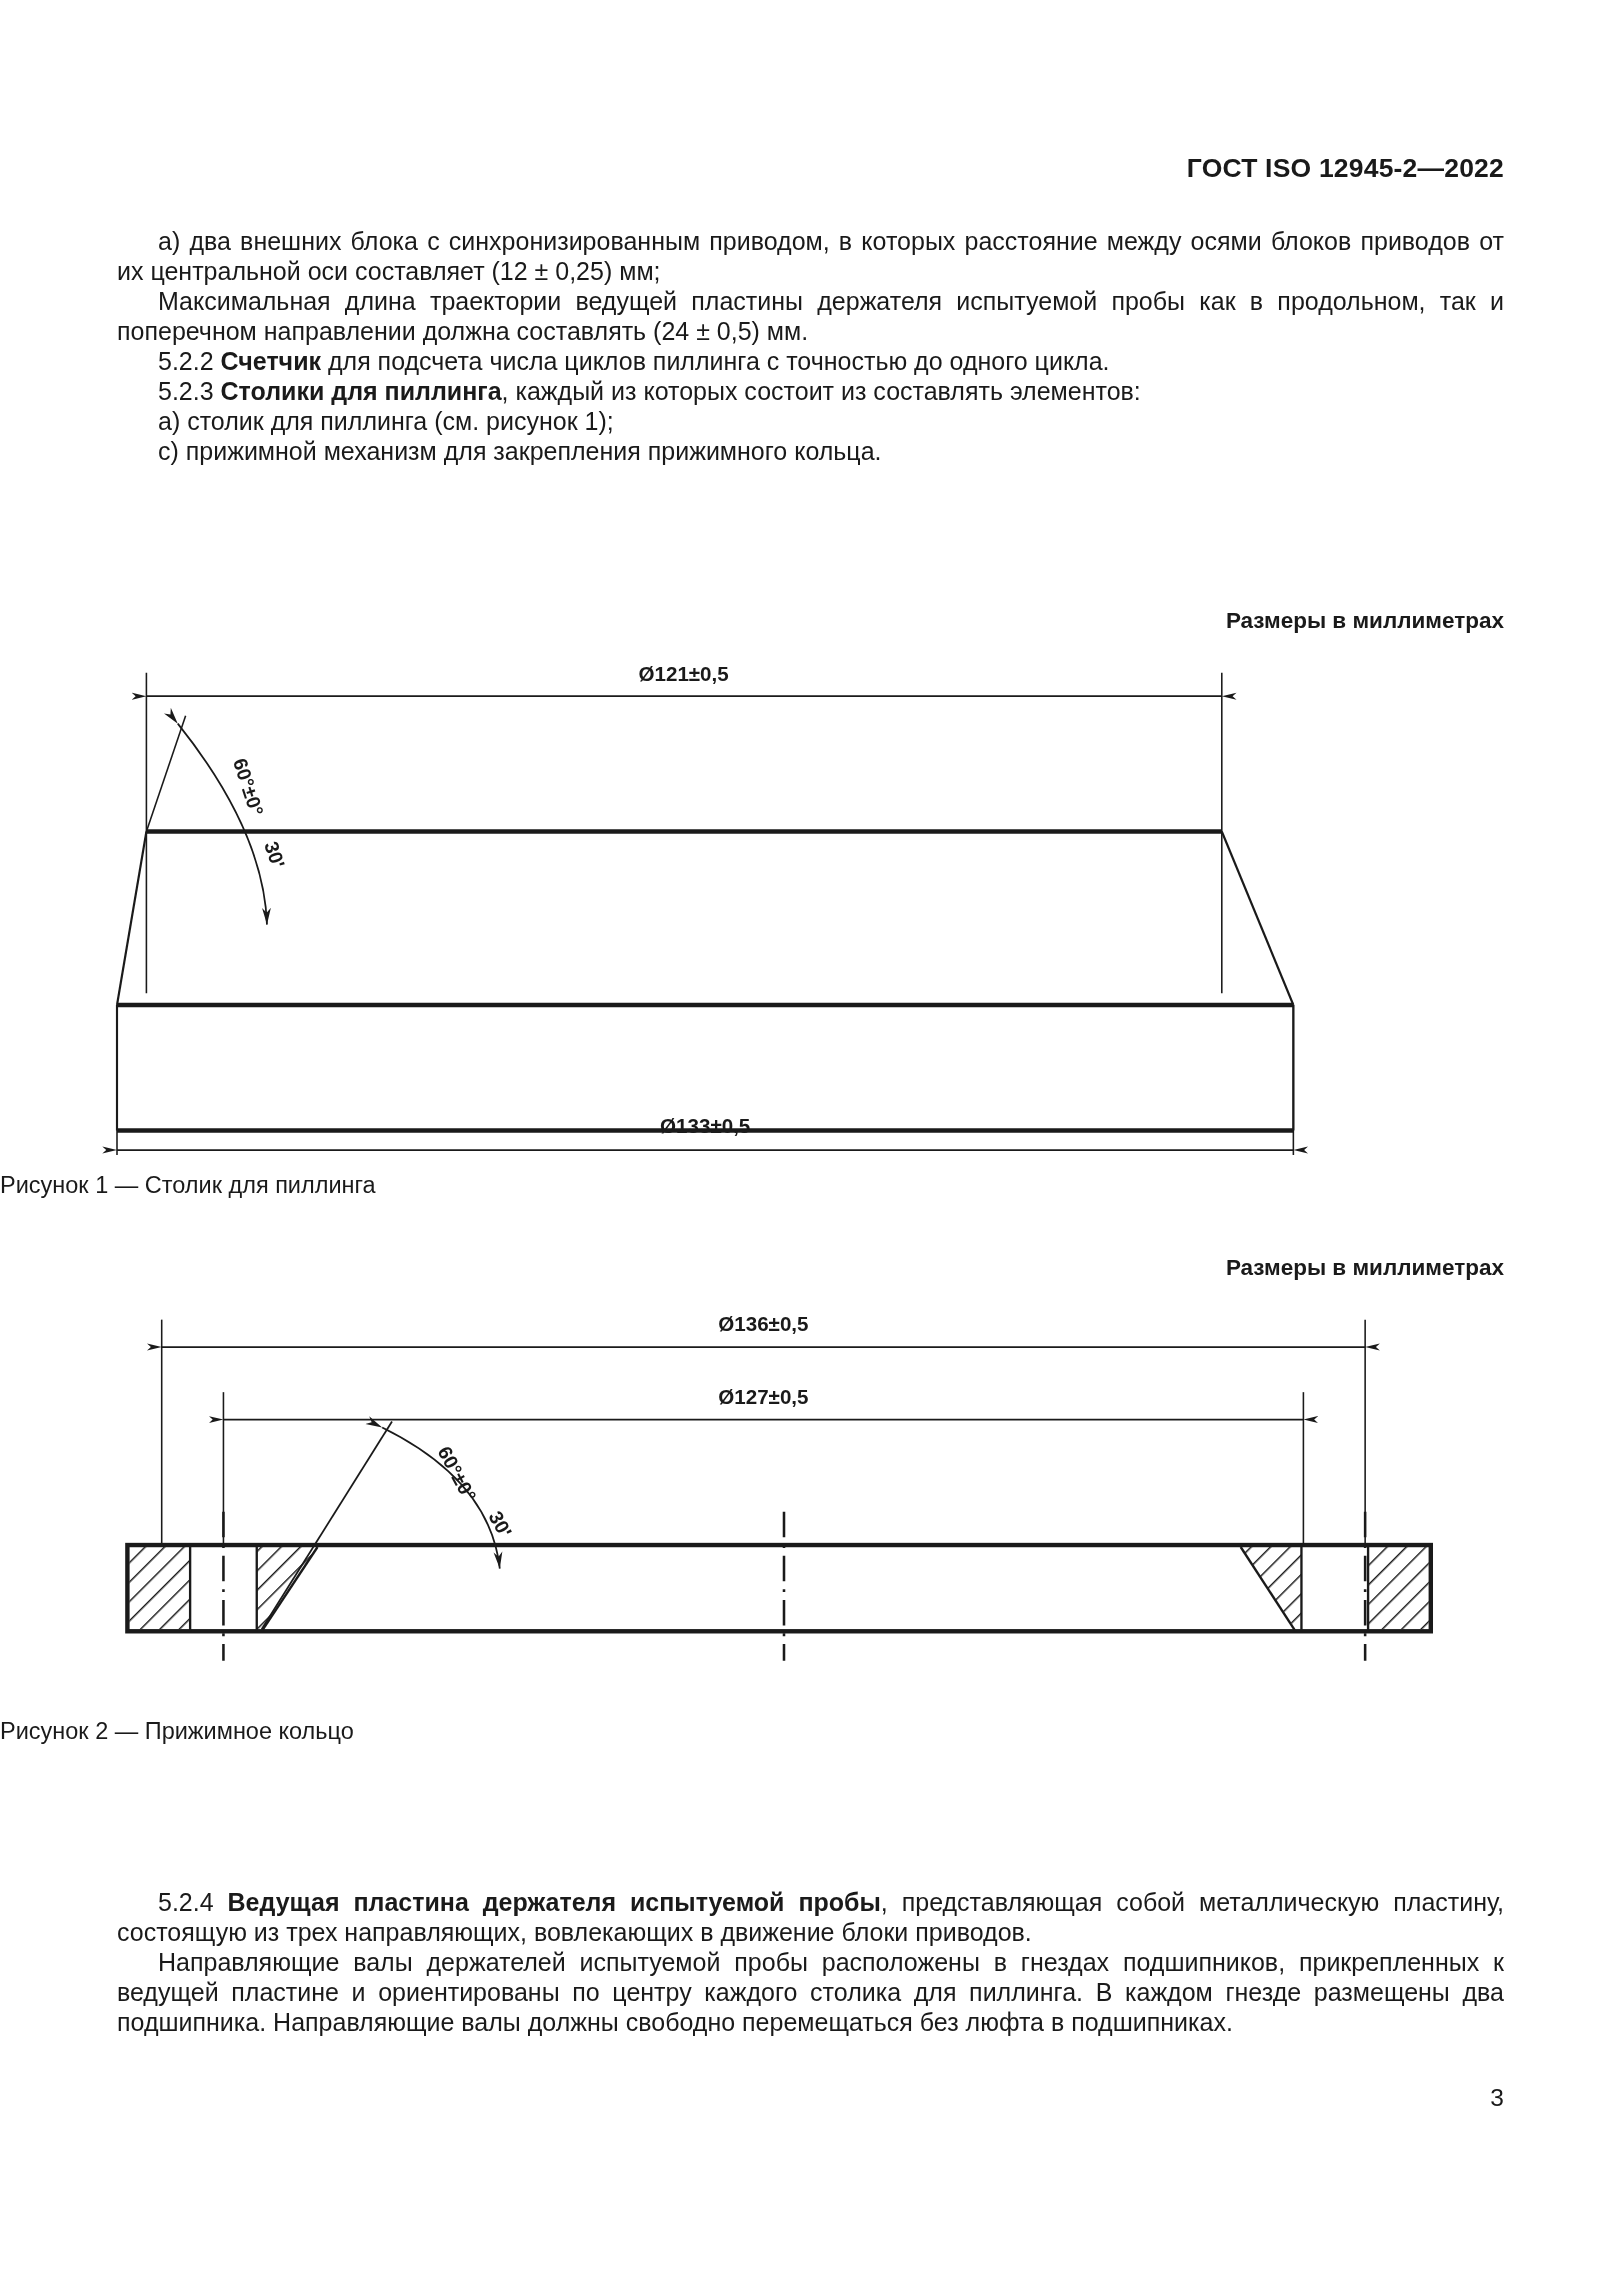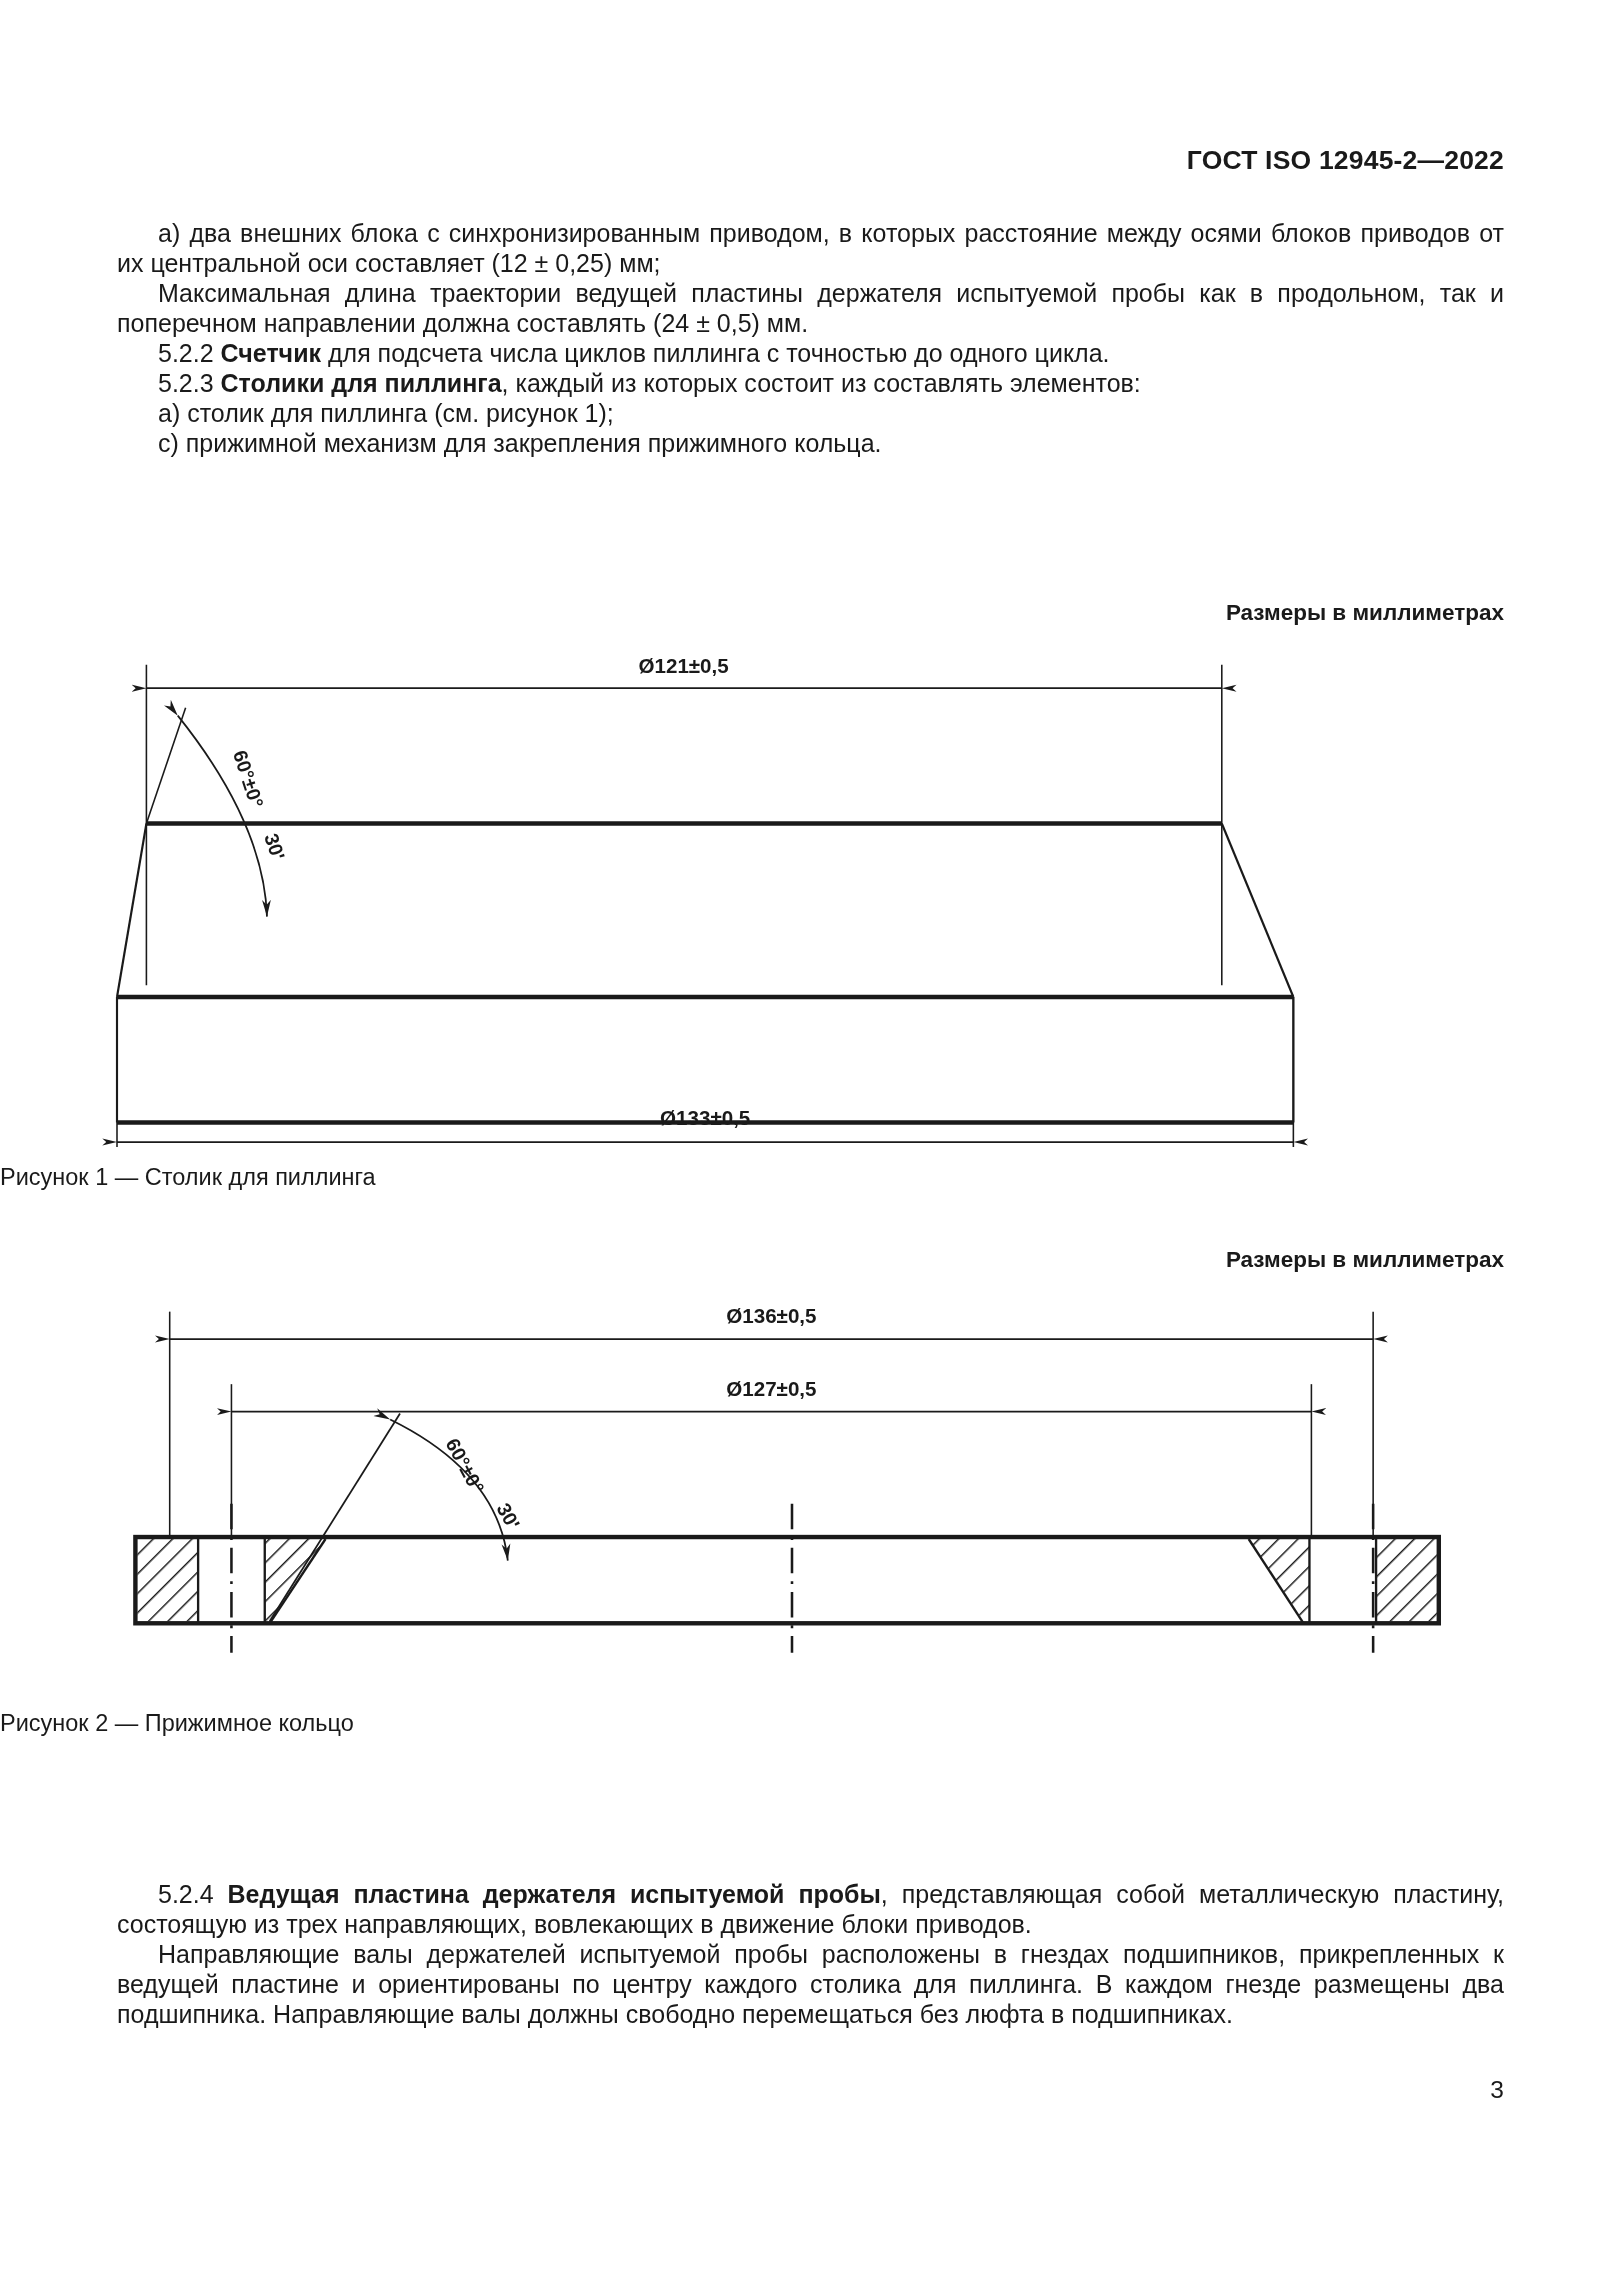--- a/index.html
+++ b/index.html
@@ -8,21 +8,21 @@
     background: #ffffff;
   }
   body {
     font-family: "Liberation Sans", sans-serif;
     color: #1a1a1a;
   }
   .page {
     position: relative;
     width: 1621px;
     height: 2156px;
-    margin: 0 auto;
+    margin: 8px auto;
     background: #ffffff;
     overflow: hidden;
   }
 
   
   .header {
     position: absolute;
     top: 145px;
     left: 0;
     right: 117px;
@@ -60,21 +60,21 @@
   .fig-caption {
     font-size: 23.5px;
     margin: 0;
   }
 
   .fig1-note { position: absolute; left: 0; right: 117px; top: 600px; }
   .fig1-svg  { position: absolute; left: 117px; top: 647px; }
   .fig1-cap  { position: absolute; left: 0; right: 0; top: 1164px; }
 
   .fig2-note { position: absolute; left: 0; right: 117px; top: 1247px; }
-  .fig2-svg  { position: absolute; left: 106px; top: 1294px; }
+  .fig2-svg  { position: absolute; left: 98px; top: 1294px; }
   .fig2-cap  { position: absolute; left: 0; right: 0; top: 1710px; }
 
   .content-bottom {
     position: absolute;
     left: 117px;
     right: 117px;
     top: 1879px;
   }
 
   .page-number {

